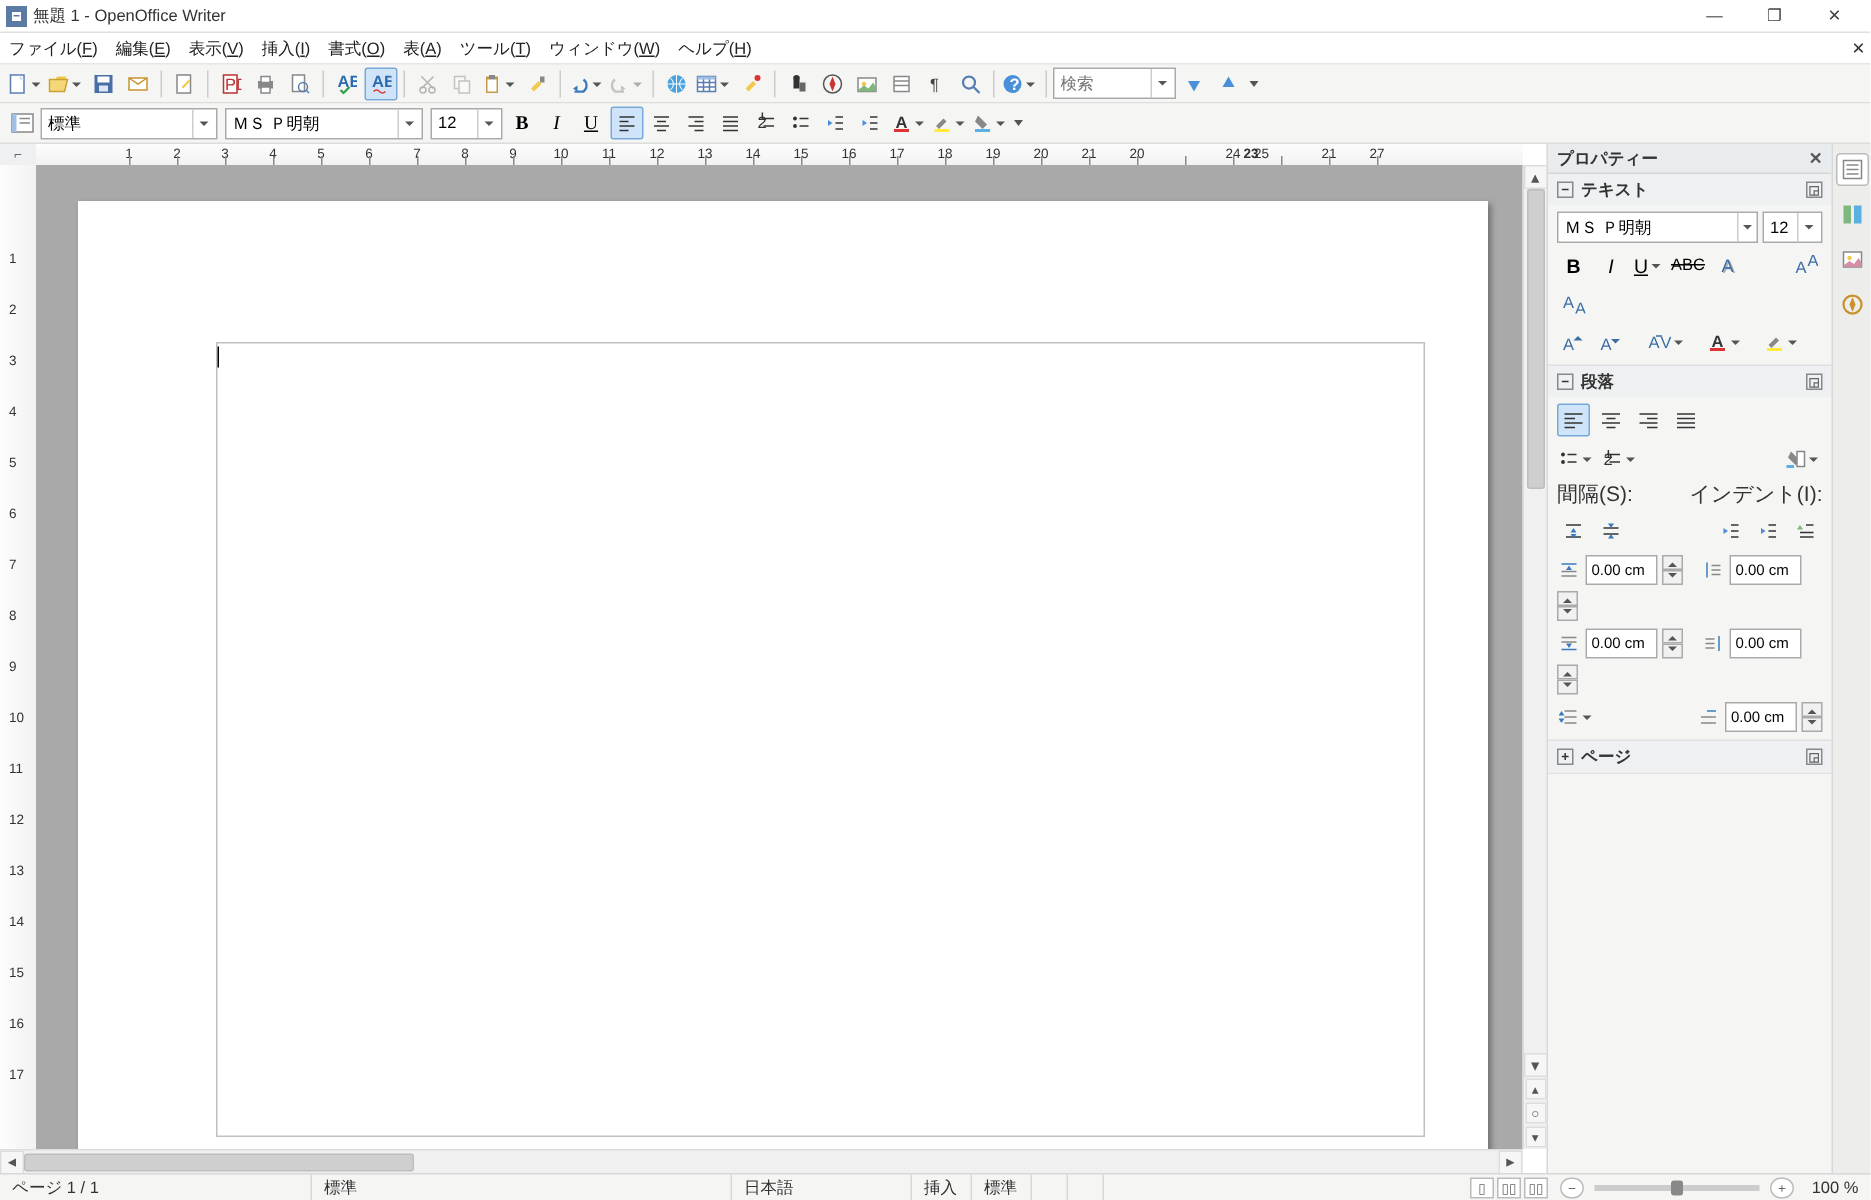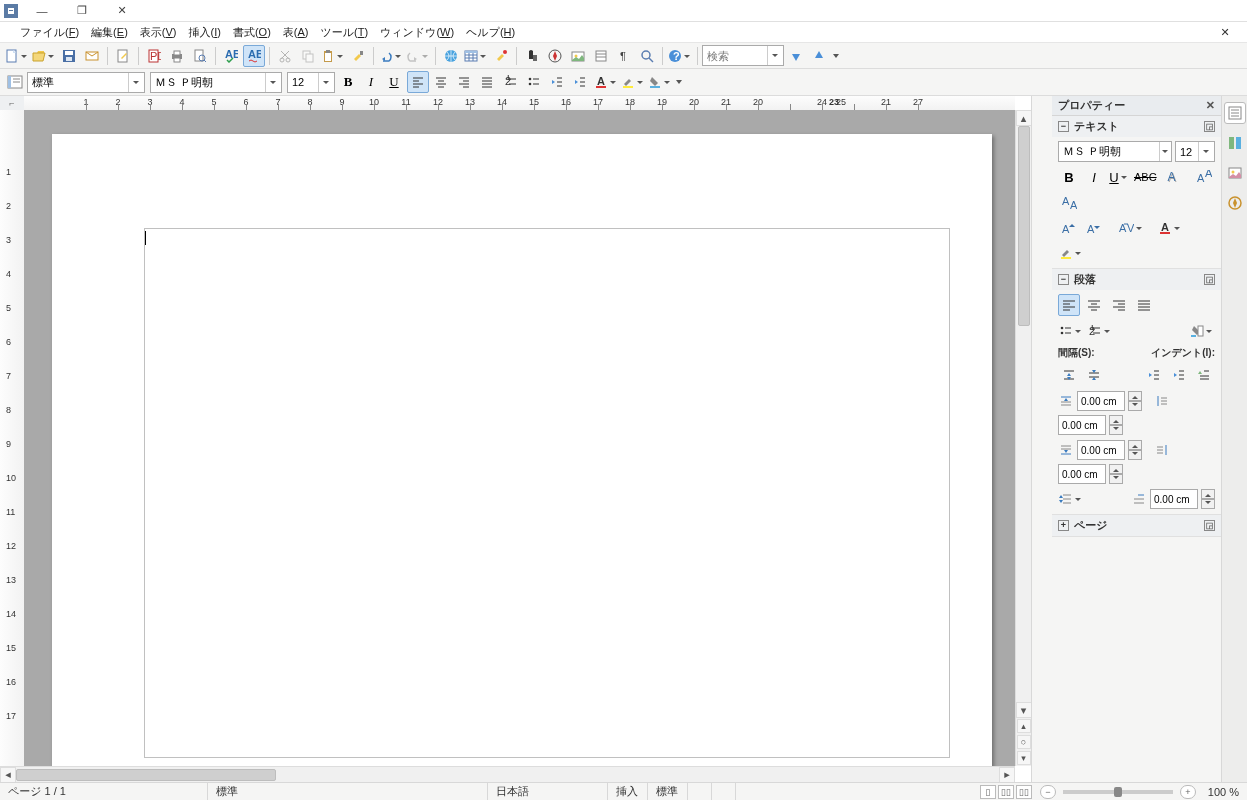--- a/index.html
+++ b/index.html
@@ -2,21 +2,21 @@
 <html><head>
 <meta charset="utf-8">
 <style>
 * { box-sizing: border-box; margin: 0; padding: 0; font-family: "Segoe UI", "Meiryo UI", sans-serif; font-size: 11px; }
 html, body { width: 1247px; height: 800px; overflow: hidden; background: #fff; }
 .titlebar { height: 22px; background: #fff; display: flex; align-items: center; padding: 0 4px; border-bottom: 1px solid #e0e0e0; }
 .titlebar .icon { width: 14px; height: 14px; background: #5b7ba5; margin-right: 4px; display: inline-flex; align-items: center; justify-content: center; color: #fff; font-size: 9px; }
 .titlebar .title { flex: 1; color: #333; }
 .titlebar .winbtn { width: 40px; height: 20px; display: inline-flex; align-items: center; justify-content: center; color: #444; }
 
-.menubar { height: 20px; background: #fff; display: flex; align-items: center; padding: 0 14px; gap: 0; }
+.menubar { height: 20px; background: #fff; display: flex; align-items: center; padding: 0 0; gap: 0; }
 .menubar .mitem { padding: 2px 6px; color: #222; }
 .menubar .mitem u { text-decoration: underline; }
 .menubar .xclose { margin-left: auto; width: 16px; text-align: center; color: #333; }
 
 .toolbar { height: 27px; background: #f5f5f4; border-top: 1px solid #e6e6e6; border-bottom: 1px solid #dcdcdc; display: flex; align-items: center; padding: 0 4px; gap: 1px; }
 .toolbar .sep { width: 1px; height: 18px; background: #ccc; margin: 0 3px; }
 .tbtn { min-width: 22px; height: 22px; display: inline-flex; align-items: center; justify-content: center; position: relative; border: 1px solid transparent; border-radius: 2px; }
 .tbtn.active { background: #cfe4f8; border: 1px solid #7aa9d8; }
 .tbtn.withdrop { padding-right: 10px; }
 .tbtn.withdrop::after { content: ""; position: absolute; right: 2px; top: 50%; border: 3px solid transparent; border-top-color: #555; transform: translateY(-1px); }
@@ -44,40 +44,40 @@
 .vscroll .sbtn { width:16px; height:16px; display:flex; align-items:center; justify-content:center; color:#555; background:#f6f6f6; border:1px solid #ddd; }
 .vscroll .track { flex:1; width:16px; position:relative; }
 .vscroll .thumb { position:absolute; left:2px; right:2px; top:0; height:200px; background:#cfcfcf; border:1px solid #bdbdbd; border-radius:2px; }
 .vscroll .navbtn { width:14px; height:14px; margin:1px; background:#f6f6f6; border:1px solid #ddd; display:flex; align-items:center; justify-content:center; font-size:9px; color:#555; }
 
 .hscroll { position:absolute; left:0; right:232px; bottom:18px; height:16px; background:#f0f0f0; border-top:1px solid #ddd; display:flex; align-items:center; }
 .hscroll .sbtn { width:16px; height:16px; display:flex; align-items:center; justify-content:center; color:#555; background:#f6f6f6; border:1px solid #ddd; }
 .hscroll .track { flex:1; height:16px; position:relative; }
 .hscroll .thumb { position:absolute; top:2px; bottom:2px; left:0; width:260px; background:#cfcfcf; border:1px solid #bdbdbd; border-radius:2px; }
 
-.sidebar { position:absolute; right:26px; top:96px; bottom:18px; width:190px; background:#f5f5f4; border-left:1px solid #d8d8d8;padding-left:20px; }
+.sidebar { position:absolute; right:26px; top:96px; bottom:18px; width:190px; background:#f5f5f4; border-left:1px solid #d8d8d8; }
 .sidebar-header { height:20px; background:#e9ecef; border-bottom:1px solid #d5d5d5; display:flex; align-items:center; padding:0 6px; font-weight:bold; color:#333; }
 .sidebar-header .pclose { margin-left:auto; color:#555; cursor:default; }
 .panel-section { border-bottom:1px solid #e0e0e0; }
 .panel-title { display:flex; align-items:center; padding:3px 6px; background:#eef0f2; color:#333; font-weight:600; }
 .panel-title .toggle { width:11px; height:11px; border:1px solid #888; margin-right:5px; display:inline-flex; align-items:center; justify-content:center; font-size:9px; line-height:1; }
 .panel-title .expand { margin-left:auto; width:11px; height:11px; border:1px solid #888; display:inline-flex; align-items:center; justify-content:center; font-size:8px; color:#666; }
 .panel-body { padding:4px 6px; display:flex; flex-direction:column; gap:4px; }
 .panel-row { display:flex; align-items:center; gap:3px; flex-wrap:wrap; }
 .pbtn { min-width:22px; height:22px; border:1px solid transparent; border-radius:2px; display:inline-flex; align-items:center; justify-content:center; position:relative; }
 .pbtn.active { background:#cfe4f8; border-color:#7aa9d8; }
 .pbtn.withdrop { padding-right:10px; }
 .pbtn.withdrop::after { content:""; position:absolute; right:2px; top:50%; border:3px solid transparent; border-top-color:#555; transform:translateY(-1px); }
 .pinput { width:48px; height:20px; border:1px solid #aaa; background:#fff; padding:0 3px; font-size:10px; }
 .spinner { width:14px; height:20px; display:inline-flex; flex-direction:column; }
 .spinner .sp { flex:1; border:1px solid #aaa; background:#f1f1f1; display:flex; align-items:center; justify-content:center; }
 .spinner .sp::after { content:""; border:3px solid transparent; }
 .spinner .sp.up::after { border-bottom-color:#555; }
 .spinner .sp.dn::after { border-top-color:#555; }
-.plabel { font-size:10px; color:#333;font-weight:bold; }
+.plabel { font-size:14px; color:#333; }
 
 .tabstrip { position:absolute; right:0; top:96px; bottom:18px; width:26px; background:#ededec; border-left:1px solid #d8d8d8; display:flex; flex-direction:column; align-items:center; padding-top:6px; gap:8px; }
 .tabstrip .tabbtn { width:22px; height:22px; border-radius:3px; display:flex; align-items:center; justify-content:center; }
 .tabstrip .tabbtn.sel { background:#fff; border:1px solid #bbb; }
 
 .statusbar { position:absolute; left:0; right:0; bottom:0; height:18px; background:#f5f5f4; border-top:1px solid #d8d8d8; display:flex; align-items:center; font-size:10px; color:#333; }
 .statusbar .cell { padding:0 8px; border-right:1px solid #d8d8d8; height:100%; display:flex; align-items:center; }
 .statusbar .spacer { flex:1; }
 .statusbar .zoomslider { width:110px; height:4px; background:#ccc; position:relative; margin:0 6px; }
 .statusbar .zoomslider .knob { position:absolute; left:50%; top:-3px; width:8px; height:10px; background:#888; border-radius:2px; transform:translateX(-50%); }
@@ -89,20 +89,21 @@
 <body>
 
 <div class="titlebar">
   <span class="icon">
     <svg width="10" height="10">
         <rect width="10" height="10" fill="#5b7ba5"></rect>
         <rect x="2" y="2" width="6" height="6" fill="#fff"></rect>
         <rect x="3" y="4" width="4" height="1" fill="#5b7ba5"></rect>
       </svg>
   </span>
+  <span class="title">無題 1 - OpenOffice Writer</span>
   <span class="winbtn">―</span>
   <span class="winbtn">❐</span>
   <span class="winbtn">✕</span>
 </div>
 
 <div class="menubar">
   <span class="mitem"><span>ファイル</span>(<u>F</u>)</span>
   <span class="mitem"><span>編集</span>(<u>E</u>)</span>
   <span class="mitem"><span>表示</span>(<u>V</u>)</span>
   <span class="mitem"><span>挿入</span>(<u>I</u>)</span>

